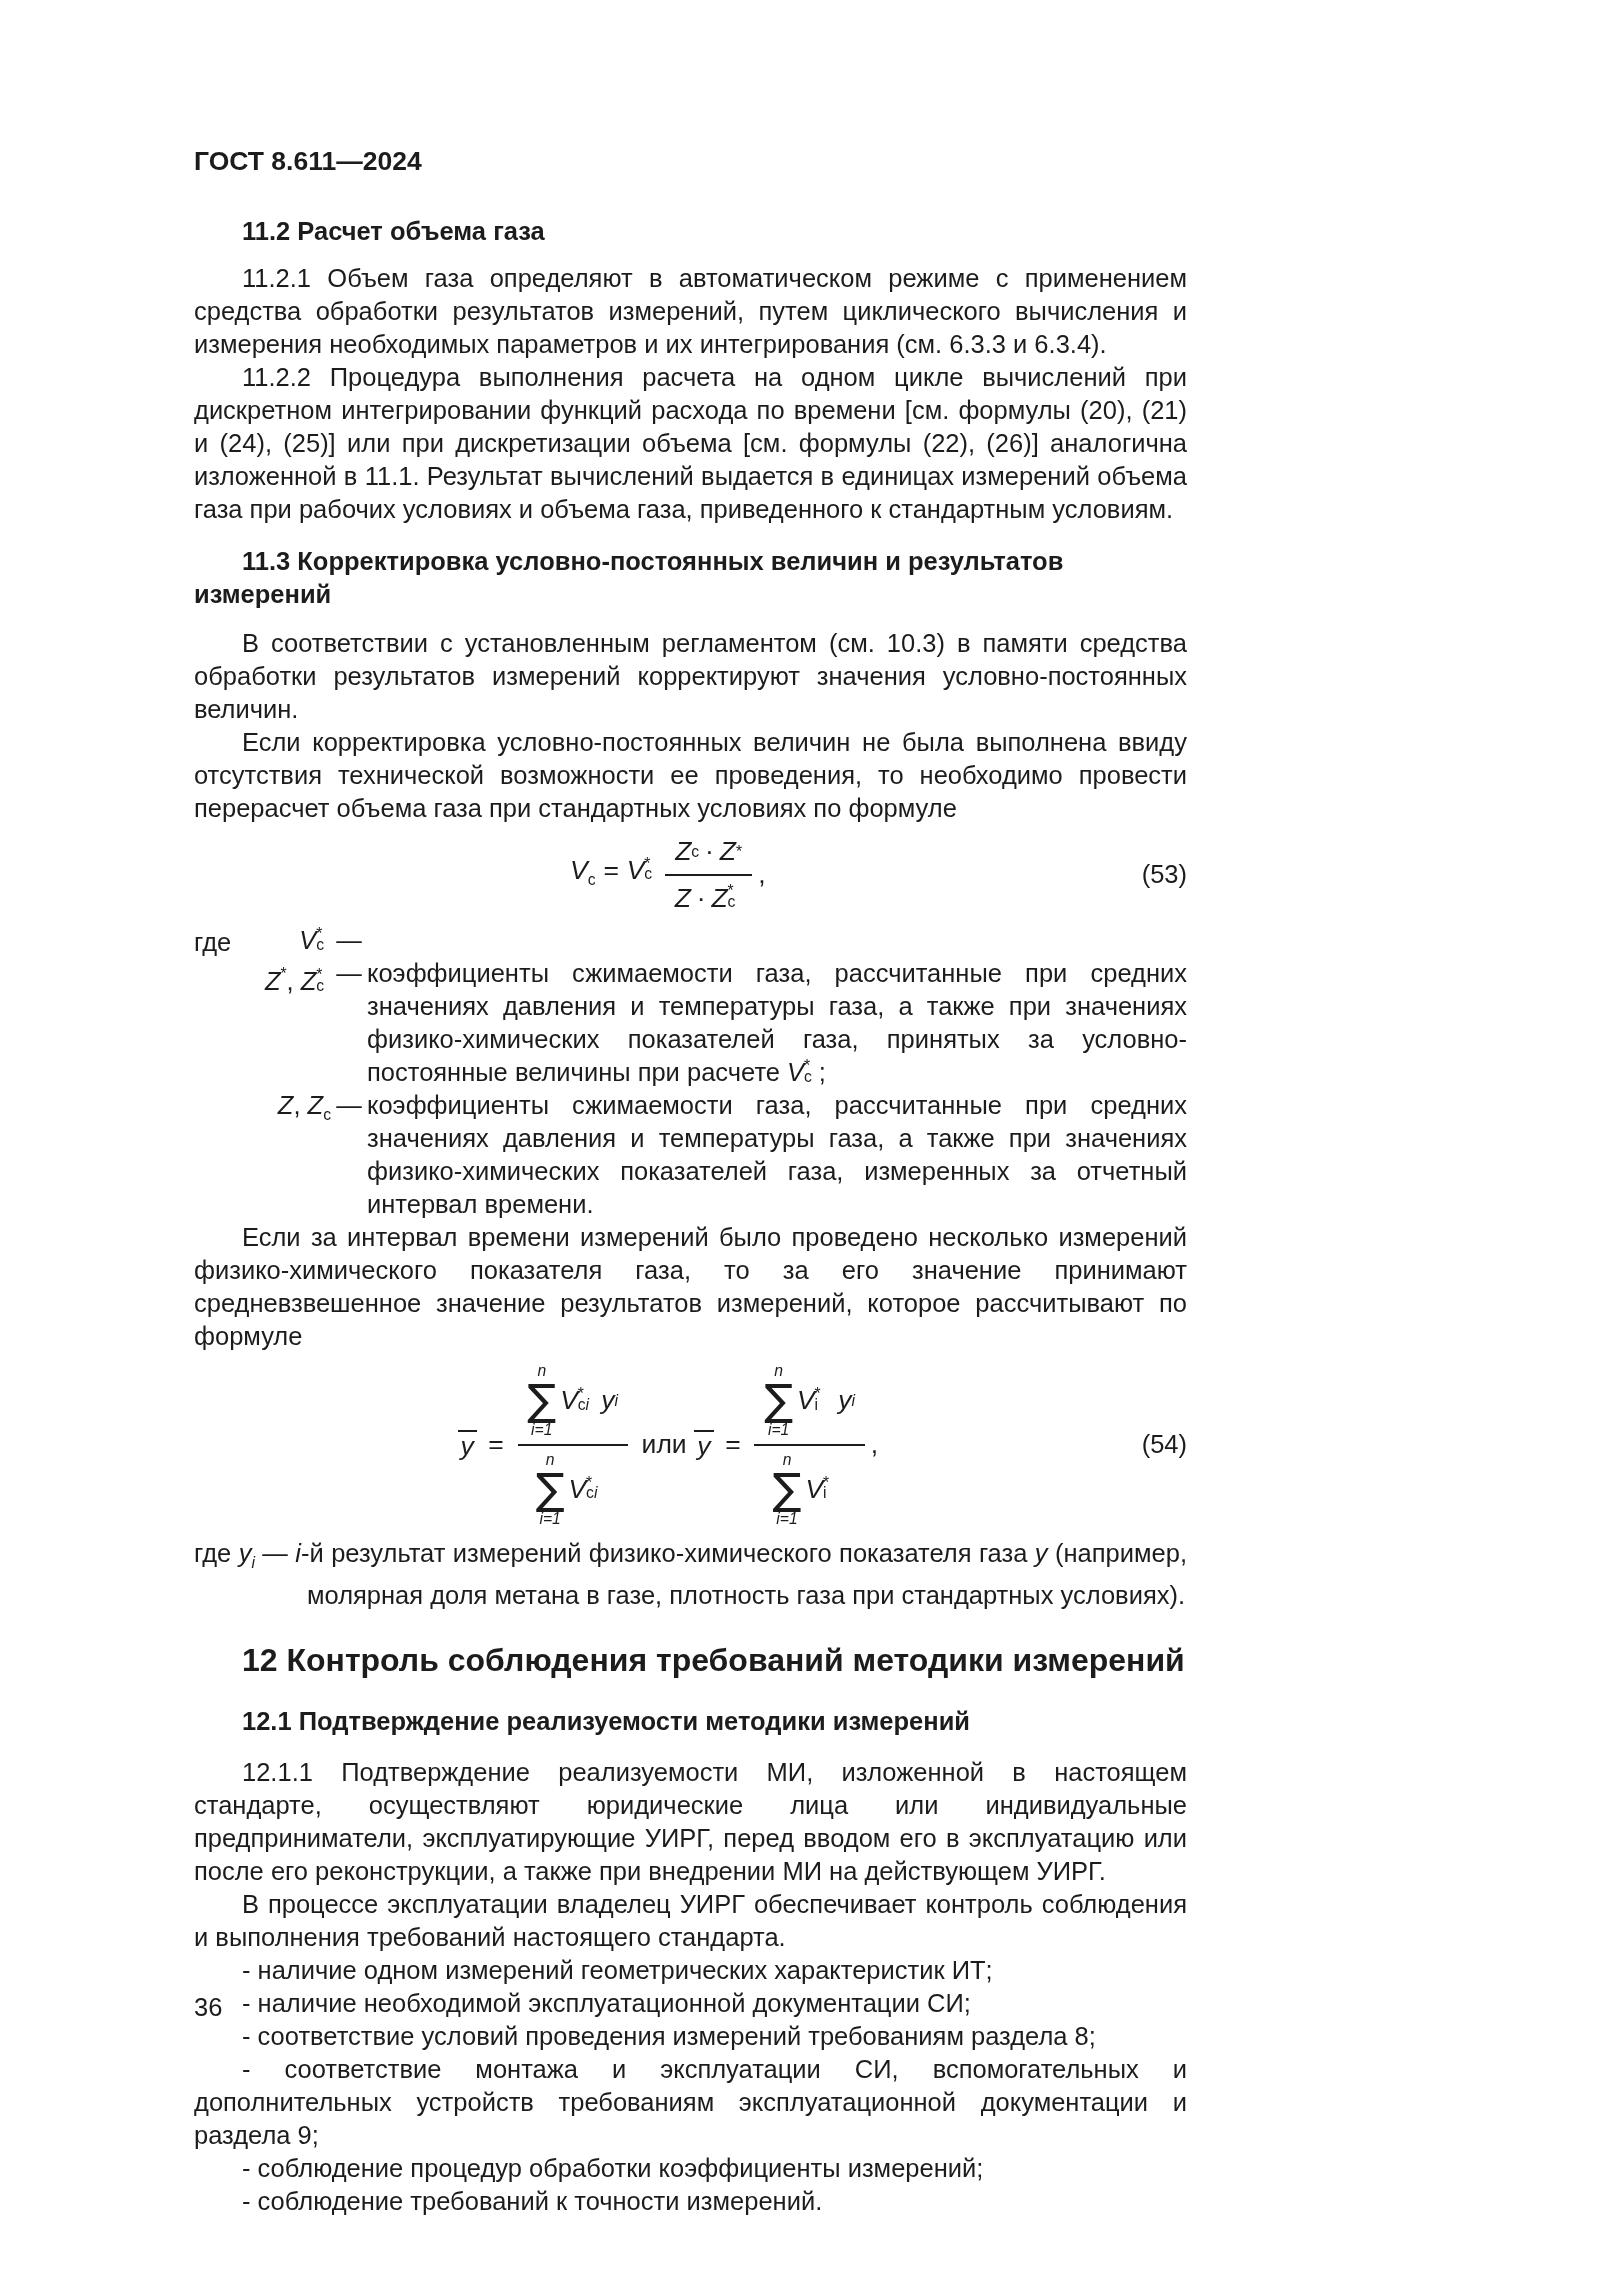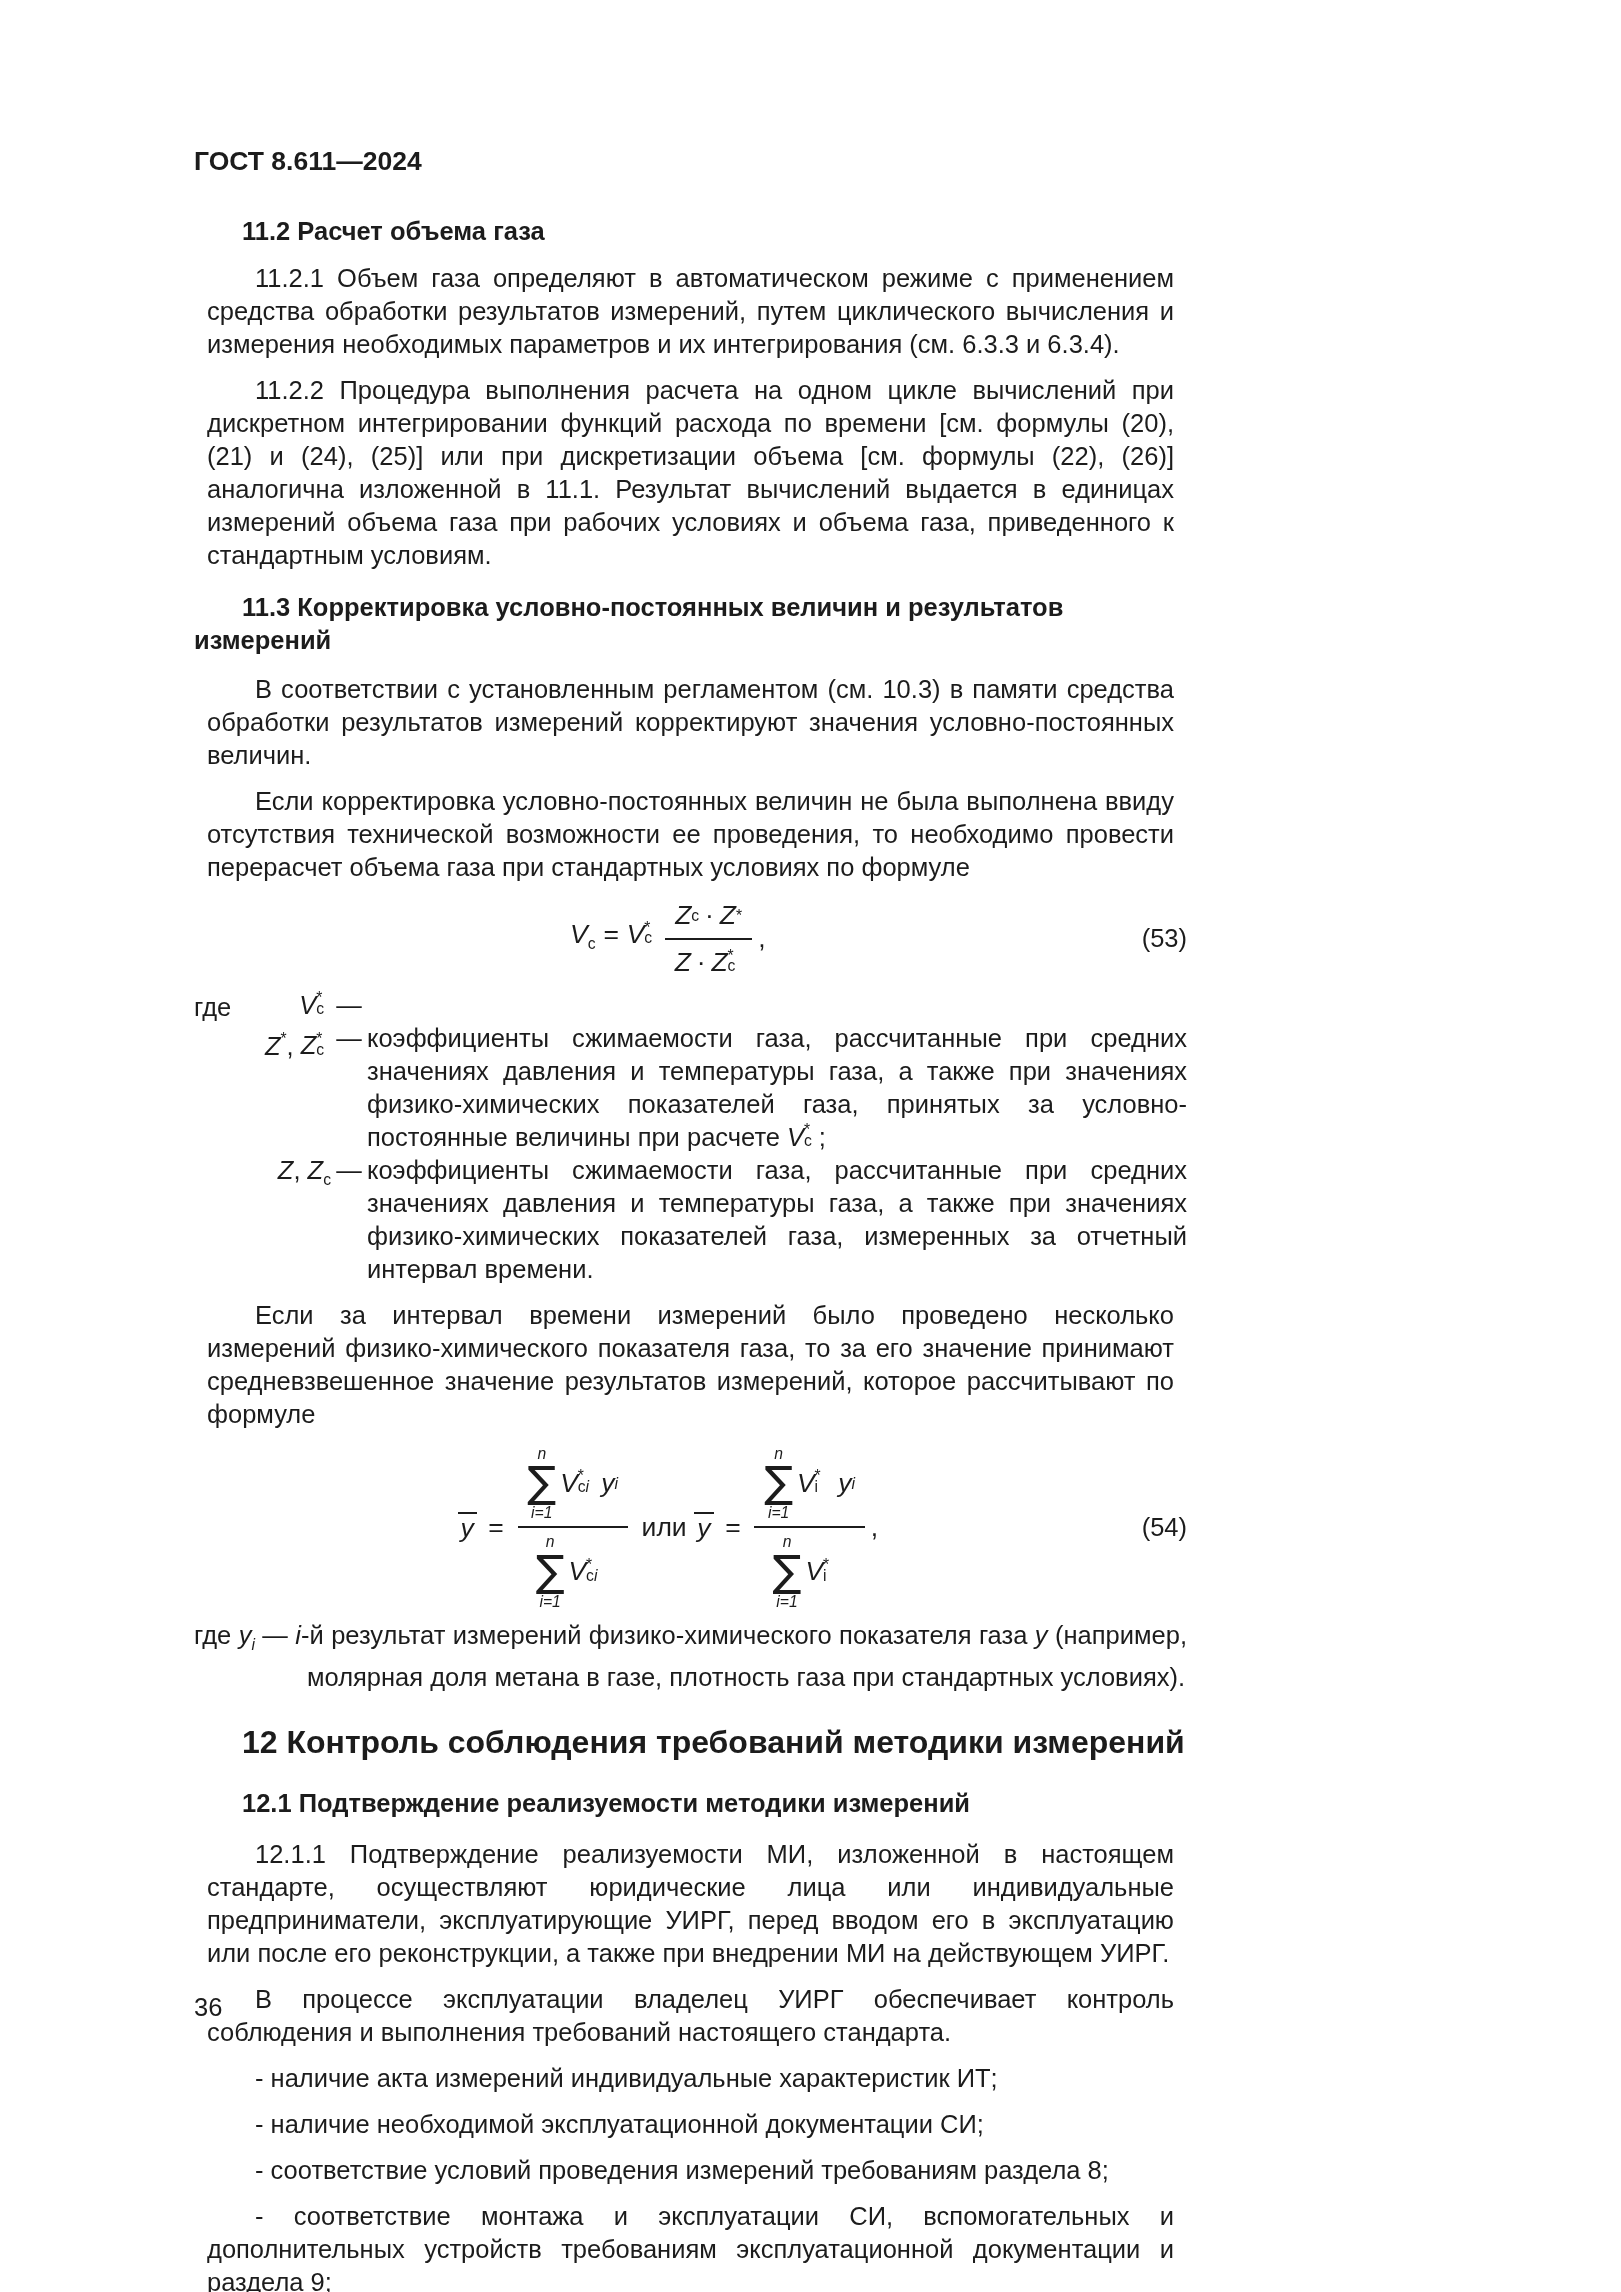--- a/index.html
+++ b/index.html
@@ -13,21 +13,21 @@
     font-size:25.5px;
     line-height:33px;
     padding:145px 115px 8px 194px;
     border-radius:10px;
   }
   .doc-header{font-weight:bold;font-size:26.5px;line-height:33px;}
   .subhead{font-weight:bold;font-size:25.5px;margin:37px 0 13.7px 0;text-indent:48px;}
   .subhead.h113{margin:19.6px 0 15.7px 0;}
   .bighead{font-weight:bold;font-size:32px;line-height:39px;margin:29px 0 25.5px 0;text-indent:48px;}
   .subhead.h121{margin:5.9px 0 17.6px 0;}
-  p.body-par{margin:13px;text-align:justify;text-indent:48px;}
+  p.body-par{margin:0;text-align:justify;text-indent:48px;}
   p.first{margin-top:11.8px;}
   
   .it{font-style:italic;}
   .var{font-style:italic;}
   .msub{font-size:15.7px;font-style:normal;vertical-align:-5.9px;}
   .msub.it{font-style:italic;}
   .msup{font-size:15.7px;font-style:normal;vertical-align:10.8px;}
   .vstack{position:relative;display:inline-block;}
   .vstack .vs-sup{position:absolute;left:99%;top:-0.45em;font-size:15.7px;font-style:normal;}
   .vstack .vs-sub{position:absolute;left:99%;bottom:-0.22em;font-size:15.7px;font-style:normal;white-space:nowrap;}
@@ -172,21 +172,21 @@
   </div>
 
   <p class="where54"><span>где </span><span class="var">y</span><span class="msub it">i</span><span> — </span><span class="it">i</span><span>-й результат измерений физико-химического показателя газа </span><span class="var">y</span><span> (например, молярная доля метана в газе, плотность газа при стандартных условиях).</span></p>
 
   <div class="bighead">12 Контроль соблюдения требований методики измерений</div>
 
   <div class="subhead h121">12.1 Подтверждение реализуемости методики измерений</div>
 
   <p class="body-par">12.1.1 Подтверждение реализуемости МИ, изложенной в настоящем стандарте, осуществляют юридические лица или индивидуальные предприниматели, эксплуатирующие УИРГ, перед вводом его в эксплуатацию или после его реконструкции, а также при внедрении МИ на действующем УИРГ.</p>
   <p class="body-par">В процессе эксплуатации владелец УИРГ обеспечивает контроль соблюдения и выполнения требований настоящего стандарта.</p>
-  <p class="body-par">- наличие акта измерений индивидуальные характеристик ИТ;</p>
+  <p class="body-par">- наличие одном измерений геометрических характеристик ИТ;</p>
   <p class="body-par">- наличие необходимой эксплуатационной документации СИ;</p>
   <p class="body-par">- соответствие условий проведения измерений требованиям раздела 8;</p>
   <p class="body-par">- соответствие монтажа и эксплуатации СИ, вспомогательных и дополнительных устройств требованиям эксплуатационной документации и раздела 9;</p>
   <p class="body-par">- соблюдение процедур обработки коэффициенты измерений;</p>
   <p class="body-par">- соблюдение требований к точности измерений.</p>
 
   <div class="page-number">36</div>
 
 </div>
 

